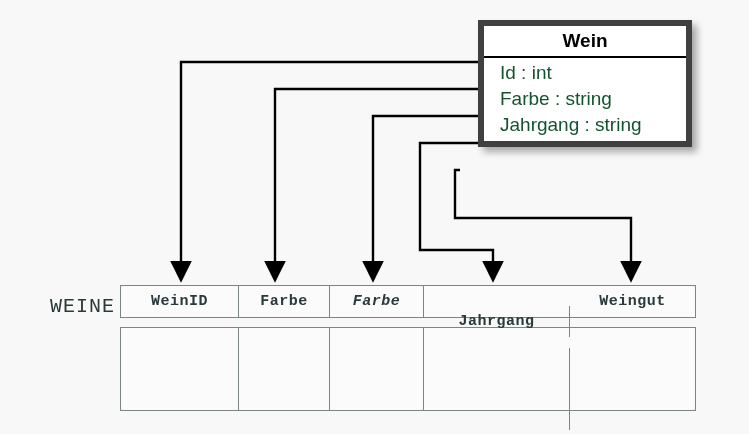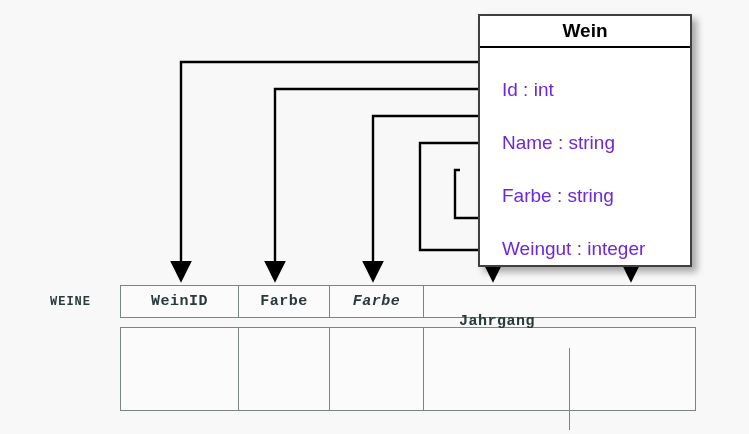--- a/index.html
+++ b/index.html
@@ -26,57 +26,56 @@
     left: 0;
     top: 0;
     width: 749px;
     height: 434px;
   }
 
   
   .uml-class {
     position: absolute;
     left: 478px;
-    top: 14px;
+    top: 20px;
     width: 214px;
     background: #ffffff;
-    border: 2px solid #404040;
+    border: 6px solid #404040;
     box-sizing: border-box;
     box-shadow: 5px 5px 7px rgba(0,0,0,0.33);
     z-index: 5;
   }
   .uml-title {
     text-align: center;
     font-weight: bold;
     font-size: 19px;
     color: #000;
     padding: 4px 0 4px 0;
     border-bottom: 2px solid #000;
     line-height: 1.15;
   }
   .uml-attrs {
     padding: 2px 0 3px 0;
   }
   .uml-attr {
     font-size: 19px;
-    color: #6d28d9;
+    color: #14532d;
     line-height: 26px;
-    padding-left: 22px;
+    padding-left: 16px;
     white-space: nowrap;
-    margin-top: 27px;
   }
 
   
   .rel-label {
     position: absolute;
     left: 50px;
     top: 295px;
     font-family: "Liberation Mono", "DejaVu Sans Mono", monospace;
-    font-weight: bold;
-    font-size: 12px;
+    font-weight: normal;
+    font-size: 20px;
     letter-spacing: 1px;
     color: #2a3a3a;
     z-index: 6;
   }
   .rel-table {
     position: absolute;
     left: 120px;
     top: 285px;
     width: 576px;
     z-index: 6;
@@ -137,34 +136,34 @@
 
     <path d="M478,143 L420,143 L420,250 L493,250 L493,264" fill="none" stroke="#000000" stroke-width="2.4" marker-end="url(#arrowhead)"></path>
 
     <path d="M460,170 L455,170 L455,218 L631,218 L631,264" fill="none" stroke="#000000" stroke-width="2.4" marker-end="url(#arrowhead)"></path>
   </svg>
 
   <div class="uml-class">
     <div class="uml-title">Wein</div>
     <div class="uml-attrs">
       <div class="uml-attr">Id : int</div>
-      <div class="uml-attr">Name : string</div>
       <div class="uml-attr">Farbe : string</div>
-      <div class="uml-attr">Weingut : integer</div>
+      <div class="uml-attr">Jahrgang : string</div>
     </div>
   </div>
 
   <div class="rel-label">WEINE</div>
 
   <div class="rel-table">
     <div class="rel-row rel-header">
       <div class="rel-cell c0">WeinID</div>
       <div class="rel-cell c1">Farbe</div>
       <div class="rel-cell c2">Farbe</div>
       <div class="rel-cell c3">Jahrgang</div>
+      <div class="rel-cell c4">Weingut</div>
     </div>
 
     <div class="rel-row rel-body">
       <div class="rel-cell c0"></div>
       <div class="rel-cell c1"></div>
       <div class="rel-cell c2"></div>
       <div class="rel-cell c3"></div>
       <div class="rel-cell c4"></div>
     </div>
   </div>

